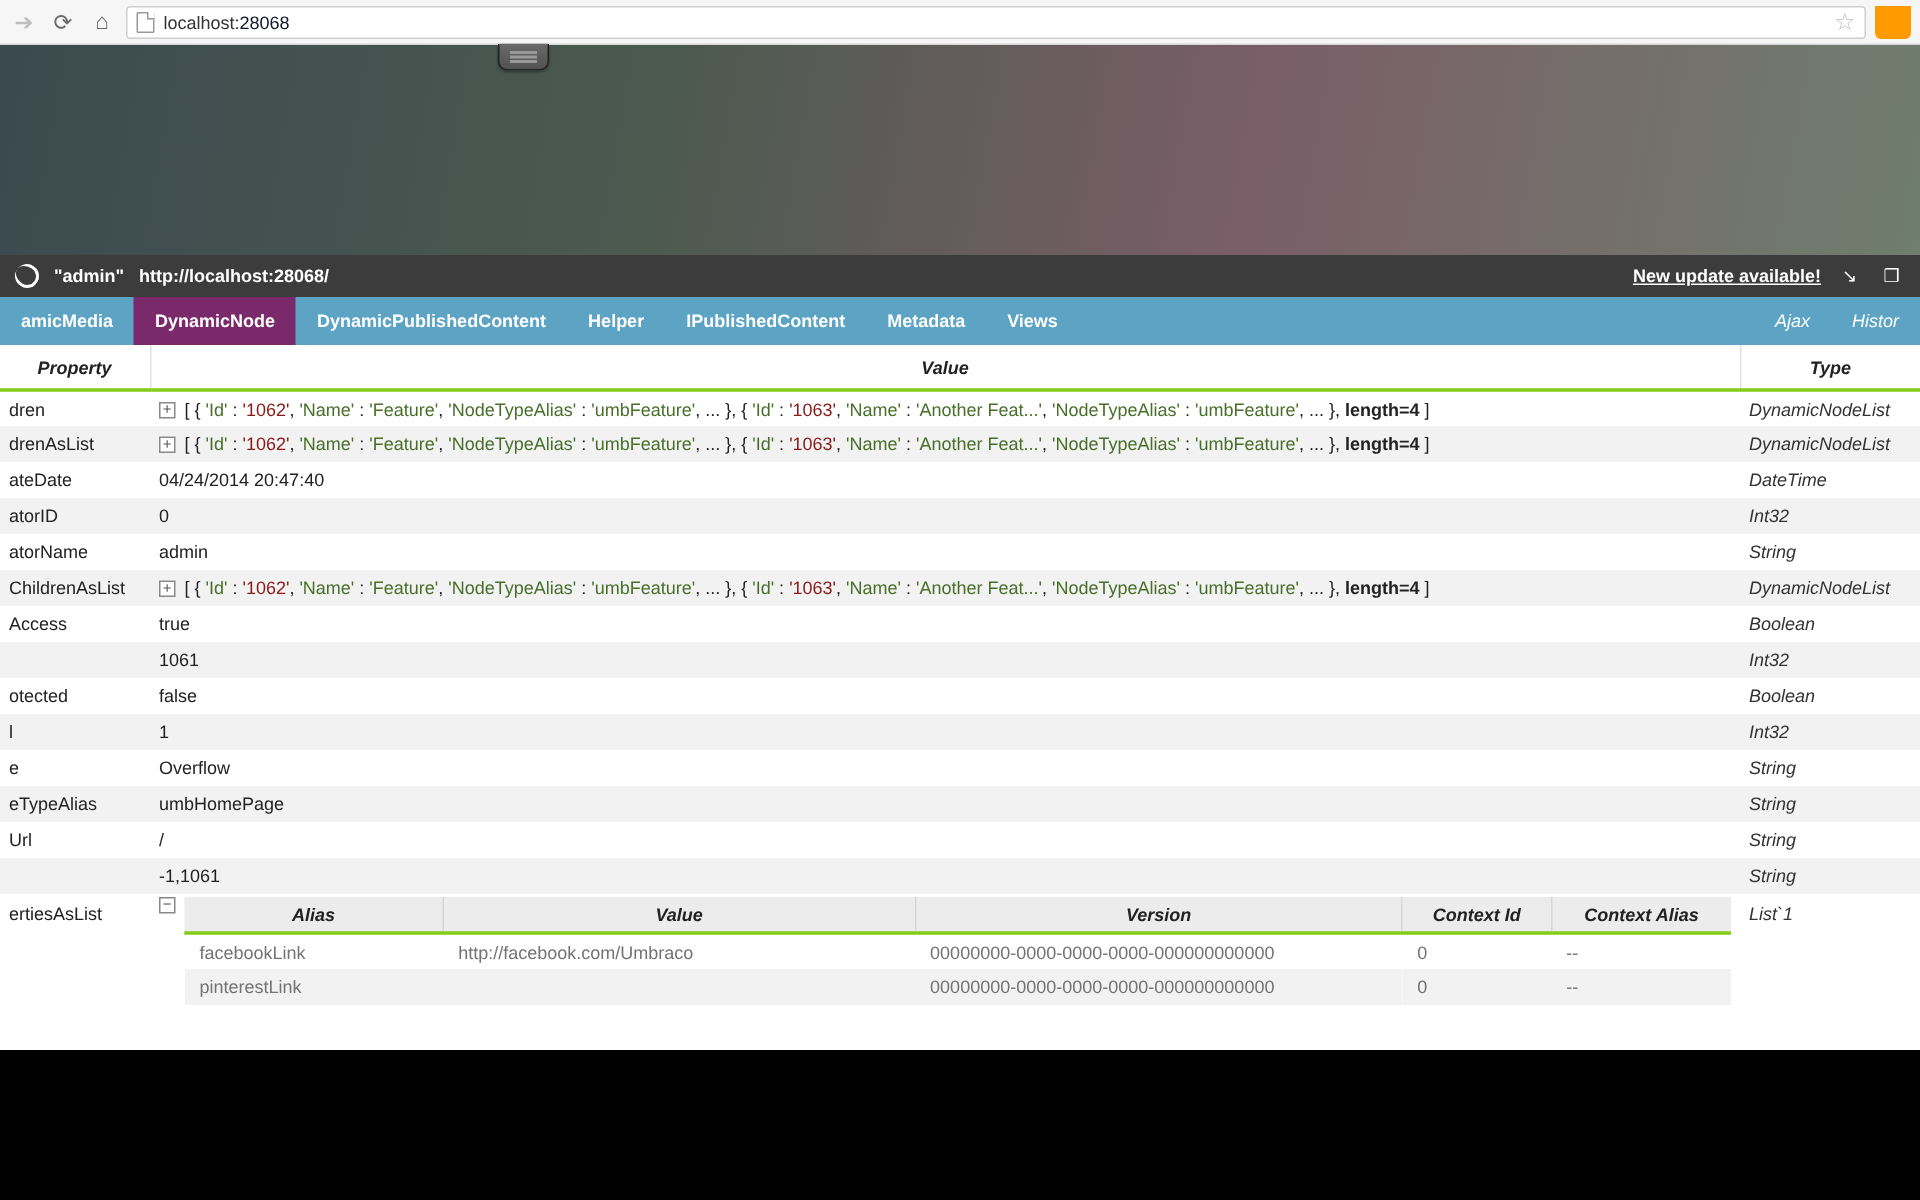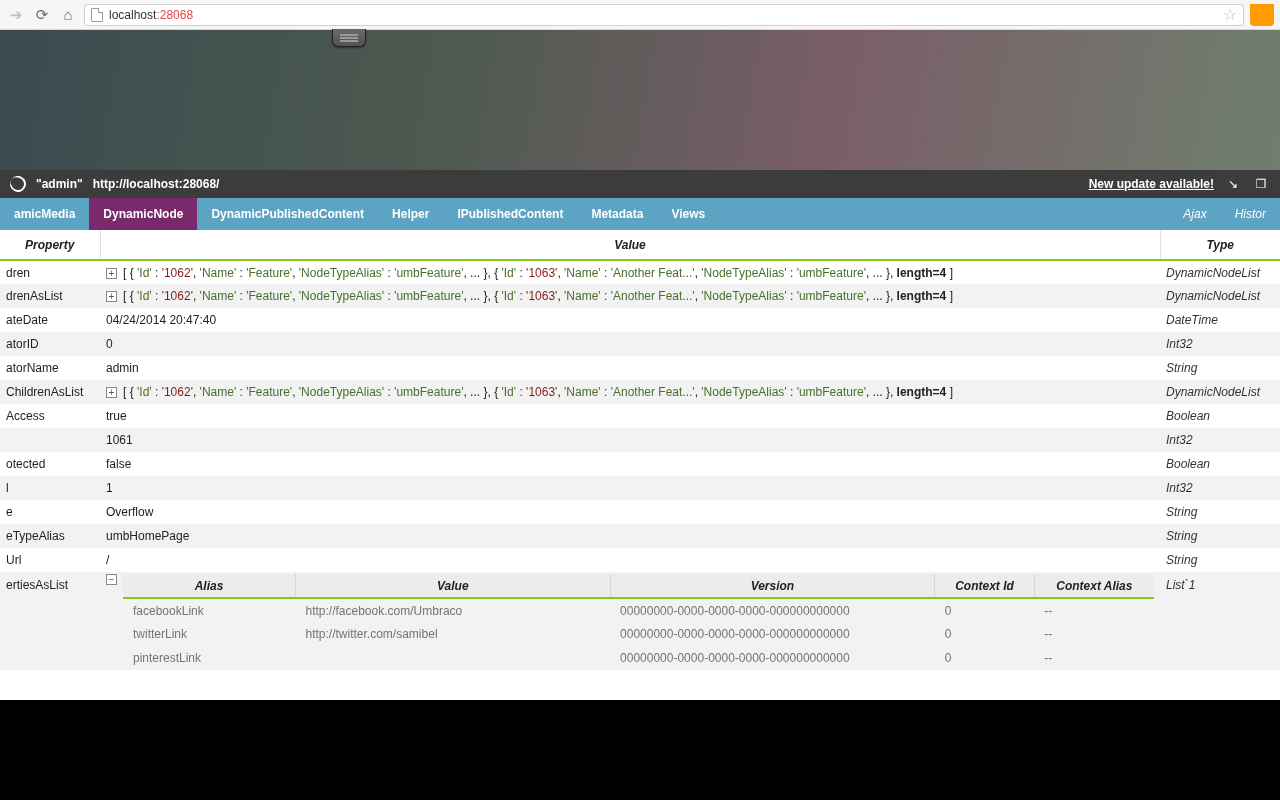--- a/index.html
+++ b/index.html
@@ -5,21 +5,21 @@
   * { margin: 0; padding: 0; box-sizing: border-box; }
   html, body { width: 1280px; height: 800px; font-family: Arial, Helvetica, sans-serif; font-size: 12px; overflow: hidden; background: #000; }
   
   .chrome-bar { height: 30px; background: #f6f6f6; border-bottom: 1px solid #d6d6d6; display: flex; align-items: center; padding: 0 6px; gap: 6px; }
   .chrome-btn { width: 20px; height: 20px; display: inline-flex; align-items: center; justify-content: center; color: #6b6b6b; font-size: 15px; border-radius: 3px; }
   .chrome-btn.fwd { color: #bdbdbd; }
   .omnibox { flex: 1; height: 22px; background: #fff; border: 1px solid #cfcfcf; border-radius: 3px; display: flex; align-items: center; padding: 0 6px; gap: 6px; color: #333; }
   .page-icon { width: 12px; height: 14px; border: 1px solid #9a9a9a; border-radius: 1px; position: relative; }
   .page-icon::after { content:''; position:absolute; right:-1px; top:-1px; width:4px; height:4px; border-left:1px solid #9a9a9a; border-bottom:1px solid #9a9a9a; background:#fff; }
   .omnibox .url .host { color:#333; }
-  .omnibox .url .port { color:#ef4444;margin-top:29px; }
+  .omnibox .url .port { color:#0f172a;margin-top:29px; }
   .star { color:#bdbdbd; font-size:16px; margin-left:auto; }
   .ext-badge { width:24px; height:22px; background:#ff9a00; border-bottom-left-radius:4px; border-bottom-right-radius:4px; }
   
   .gradient-gap { height: 140px; background: linear-gradient(100deg, #3b4a4f 0%, #4d5a50 35%, #7a5e68 65%, #6f7e6e 100%); position: relative; }
   .gradient-gap .switch { position:absolute; left:332px; top:-1px; width:34px; height:18px; border:1px solid #222; border-top:none; border-bottom-left-radius:6px; border-bottom-right-radius:6px; background:linear-gradient(#6a6a6a,#525252); box-shadow:0 1px 2px rgba(0,0,0,.4); display:flex; align-items:center; justify-content:center; }
   .gradient-gap .switch span { height:2px; width:18px; background:#999; box-shadow:0 3px 0 #999, 0 -3px 0 #999; }
   
   .dbg-header { height: 28px; background: #3c3c3c; color: #fff; display:flex; align-items:center; padding:0 10px; gap:10px; }
   .dbg-header .logo { width:16px; height:16px; border:2px solid #fff; border-left:none; border-radius:50%; transform:rotate(35deg); }
   .dbg-header .user { font-weight:bold; }
@@ -175,20 +175,25 @@
           <td class="type">String</td>
         </tr>
         <tr>
           <td class="prop">eTypeAlias</td>
           <td>umbHomePage</td>
           <td class="type">String</td>
         </tr>
         <tr>
           <td class="prop">Url</td>
           <td>/</td>
+          <td class="type">String</td>
+        </tr>
+        <tr>
+          <td class="prop"></td>
+          <td>-1,1061</td>
           <td class="type">String</td>
         </tr>
         <tr style="height: auto;">
           <td class="prop" style="vertical-align: top; padding-top: 6px;">ertiesAsList</td>
           <td style="padding: 0px;">
             <div style="display: flex; align-items: flex-start; padding: 2px 6px 0px;">
               <span class="expander">−</span>
               <div style="flex: 1 1 0%;">
                 <table class="nested">
                   <colgroup>
@@ -209,27 +214,20 @@
                   </thead>
                   <tbody>
                     <tr>
                       <td>facebookLink</td>
                       <td>http://facebook.com/Umbraco</td>
                       <td>00000000-0000-0000-0000-000000000000</td>
                       <td>0</td>
                       <td>--</td>
                     </tr>
                     <tr>
-                      <td>twitterLink</td>
-                      <td>http://twitter.com/samibel</td>
-                      <td>00000000-0000-0000-0000-000000000000</td>
-                      <td>0</td>
-                      <td>--</td>
-                    </tr>
-                    <tr>
                       <td>pinterestLink</td>
                       <td></td>
                       <td>00000000-0000-0000-0000-000000000000</td>
                       <td>0</td>
                       <td>--</td>
                     </tr>
                   </tbody>
                 </table>
               </div>
             </div>

